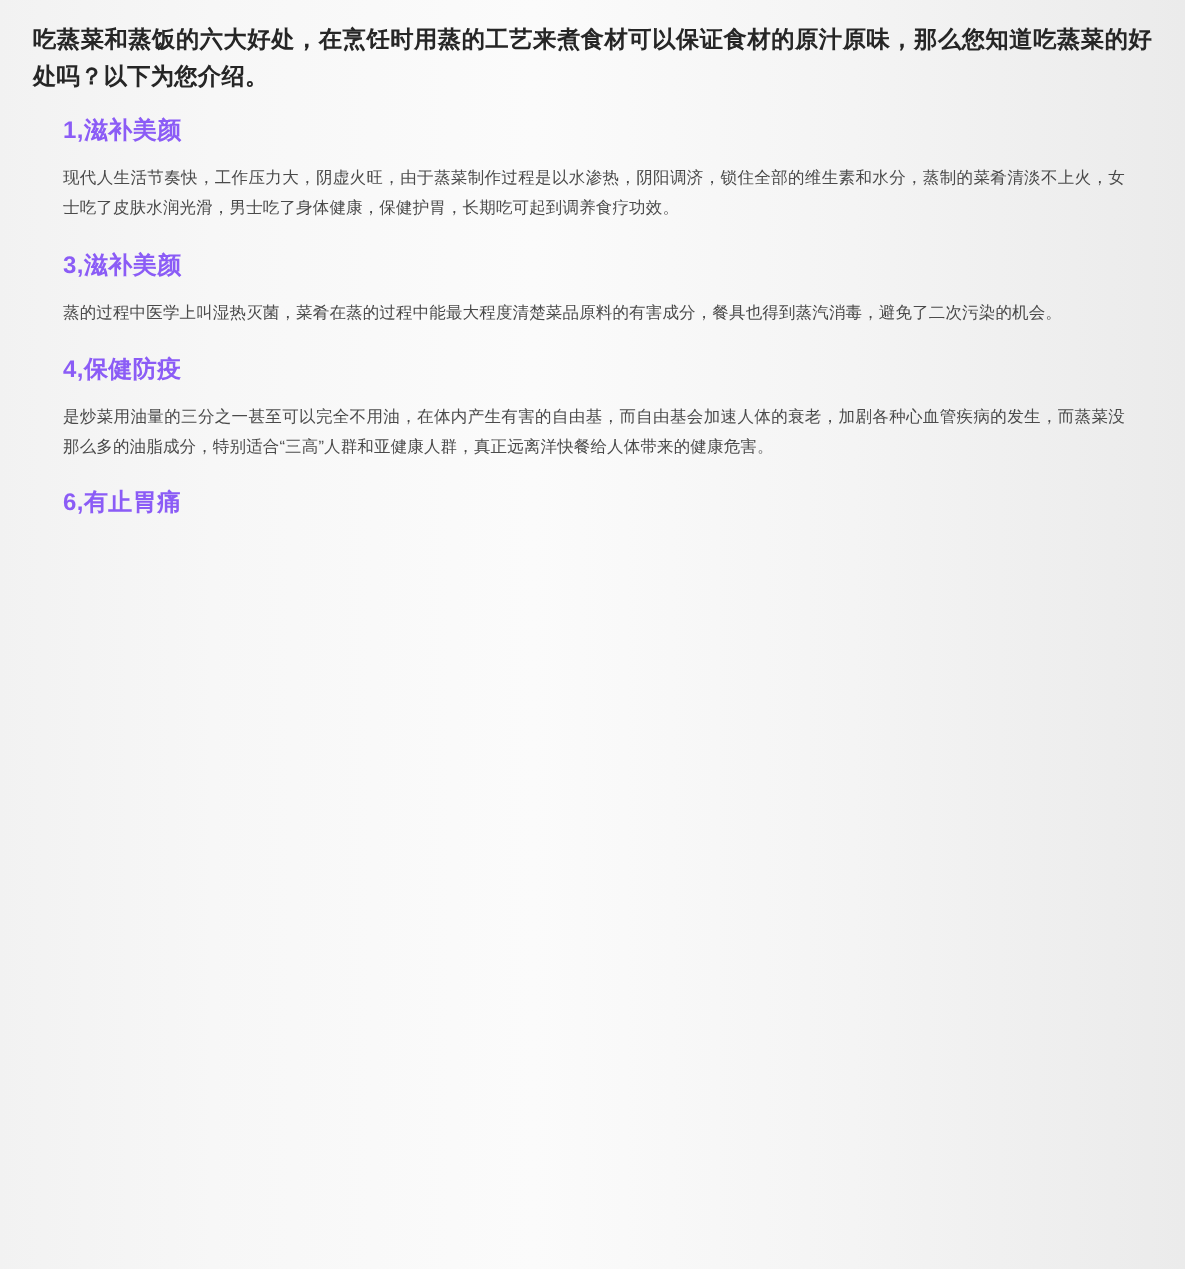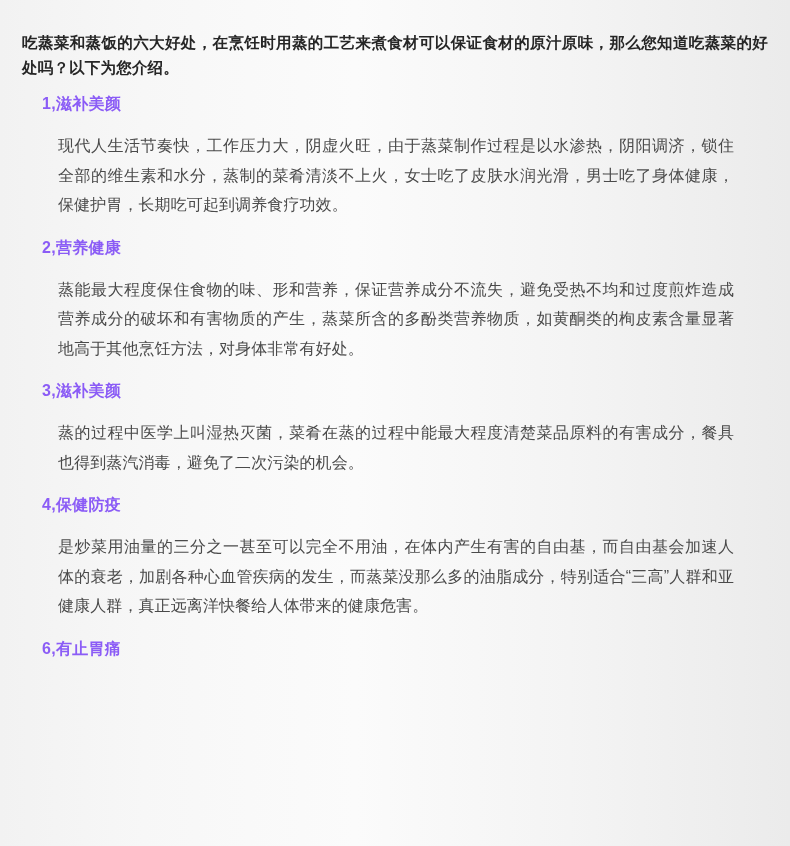--- a/index.html
+++ b/index.html
@@ -20,67 +20,63 @@
     box-sizing: border-box;
     padding: 14px 22px 0 22px;
     position: relative;
   }
   .intro {
     font-size: 15.5px;
     font-weight: bold;
     color: #262626;
     line-height: 1.62;
     letter-spacing: 0.2px;
-    margin: 16px 0 14px 0;
+    margin: 0 0 14px 0;
     text-align: justify;
   }
   .sections {
     padding: 0 18px 0 20px;
   }
   .section {
     margin-bottom: 18px;
   }
   .section:last-child {
     margin-bottom: 0;
   }
   .sec-title {
     font-size: 16px;
     font-weight: bold;
     color: #8b5cf6;
     letter-spacing: 0.3px;
     margin: 0 0 10px 0;
     line-height: 1.3;
   }
   .sec-body {
-    font-size: 16px;
+    font-size: 11px;
     color: #4a4a4a;
     line-height: 1.85;
     text-align: justify;
     letter-spacing: 0.1px;
-    margin: 16px;
+    margin: 0;
   }
 </style>
 </head>
 <body>
 
 <div class="page">
 
   <p class="intro">吃蒸菜和蒸饭的六大好处，在烹饪时用蒸的工艺来煮食材可以保证食材的原汁原味，那么您知道吃蒸菜的好处吗？以下为您介绍。</p>
 
   <div class="sections">
 
     <div class="section">
       <h2 class="sec-title">1,滋补美颜</h2>
       <p class="sec-body">现代人生活节奏快，工作压力大，阴虚火旺，由于蒸菜制作过程是以水渗热，阴阳调济，锁住全部的维生素和水分，蒸制的菜肴清淡不上火，女士吃了皮肤水润光滑，男士吃了身体健康，保健护胃，长期吃可起到调养食疗功效。</p>
     </div>
 
-    <div class="section">
-      <h2 class="sec-title">2,营养健康</h2>
-      <p class="sec-body">蒸能最大程度保住食物的味、形和营养，保证营养成分不流失，避免受热不均和过度煎炸造成营养成分的破坏和有害物质的产生，蒸菜所含的多酚类营养物质，如黄酮类的栒皮素含量显著地高于其他烹饪方法，对身体非常有好处。</p>
-    </div>
 
     <div class="section">
       <h2 class="sec-title">3,滋补美颜</h2>
       <p class="sec-body">蒸的过程中医学上叫湿热灭菌，菜肴在蒸的过程中能最大程度清楚菜品原料的有害成分，餐具也得到蒸汽消毒，避免了二次污染的机会。</p>
     </div>
 
     <div class="section">
       <h2 class="sec-title">4,保健防疫</h2>
       <p class="sec-body">是炒菜用油量的三分之一甚至可以完全不用油，在体内产生有害的自由基，而自由基会加速人体的衰老，加剧各种心血管疾病的发生，而蒸菜没那么多的油脂成分，特别适合“三高”人群和亚健康人群，真正远离洋快餐给人体带来的健康危害。</p>
     </div>

